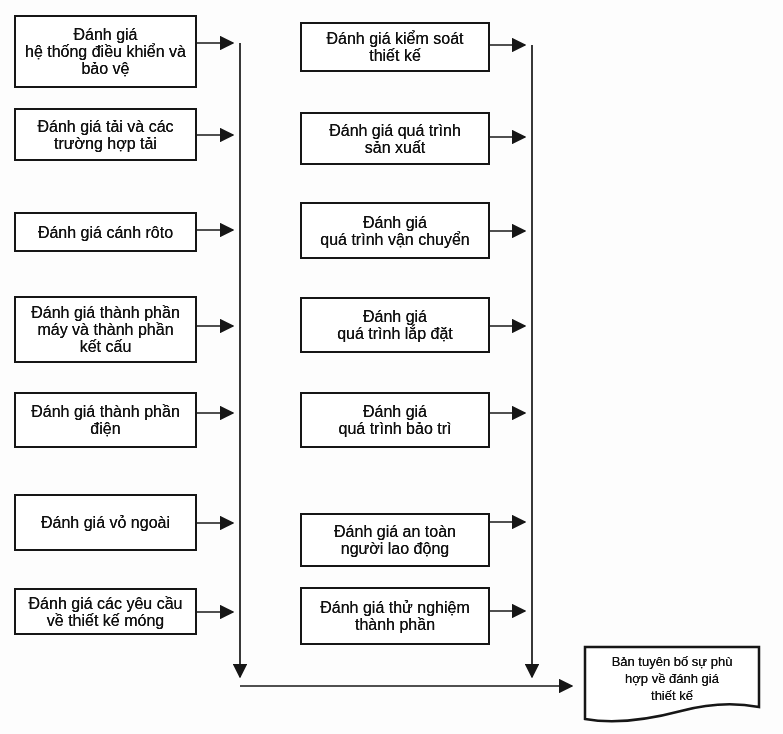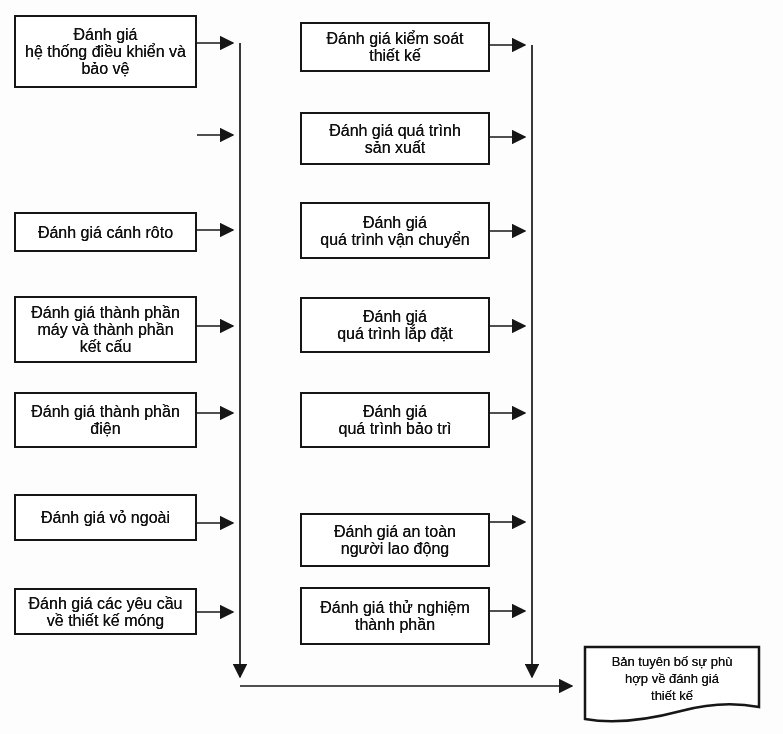--- a/index.html
+++ b/index.html
@@ -75,33 +75,37 @@
 
       <path d="M240,686 H572" marker-end="url(#ar)"></path>
     </g>
   </svg>
 
   <div class="pbox lcol" style="top:15px;height:73px">
     <span>Đánh giá
 hệ thống điều khiển và
 bảo vệ</span>
   </div>
+  <div class="pbox lcol" style="top:108px;height:53px">
+    <span>Đánh giá tải và các
+trường hợp tải</span>
+  </div>
   <div class="pbox lcol" style="top:212px;height:40px">
     <span>Đánh giá cánh rôto</span>
   </div>
   <div class="pbox lcol" style="top:296px;height:67px">
     <span>Đánh giá thành phần
 máy và thành phần
 kết cấu</span>
   </div>
   <div class="pbox lcol" style="top:392px;height:56px">
     <span>Đánh giá thành phần
 điện</span>
   </div>
-  <div class="pbox lcol" style="top:494px;height:47px">
+  <div class="pbox lcol" style="top:494px;height:57px">
     <span>Đánh giá vỏ ngoài</span>
   </div>
   <div class="pbox lcol" style="top:588px;height:47px">
     <span>Đánh giá các yêu cầu
 về thiết kế móng</span>
   </div>
 
   <div class="pbox mcol" style="top:22px;height:50px">
     <span>Đánh giá kiểm soát
 thiết kế</span>

